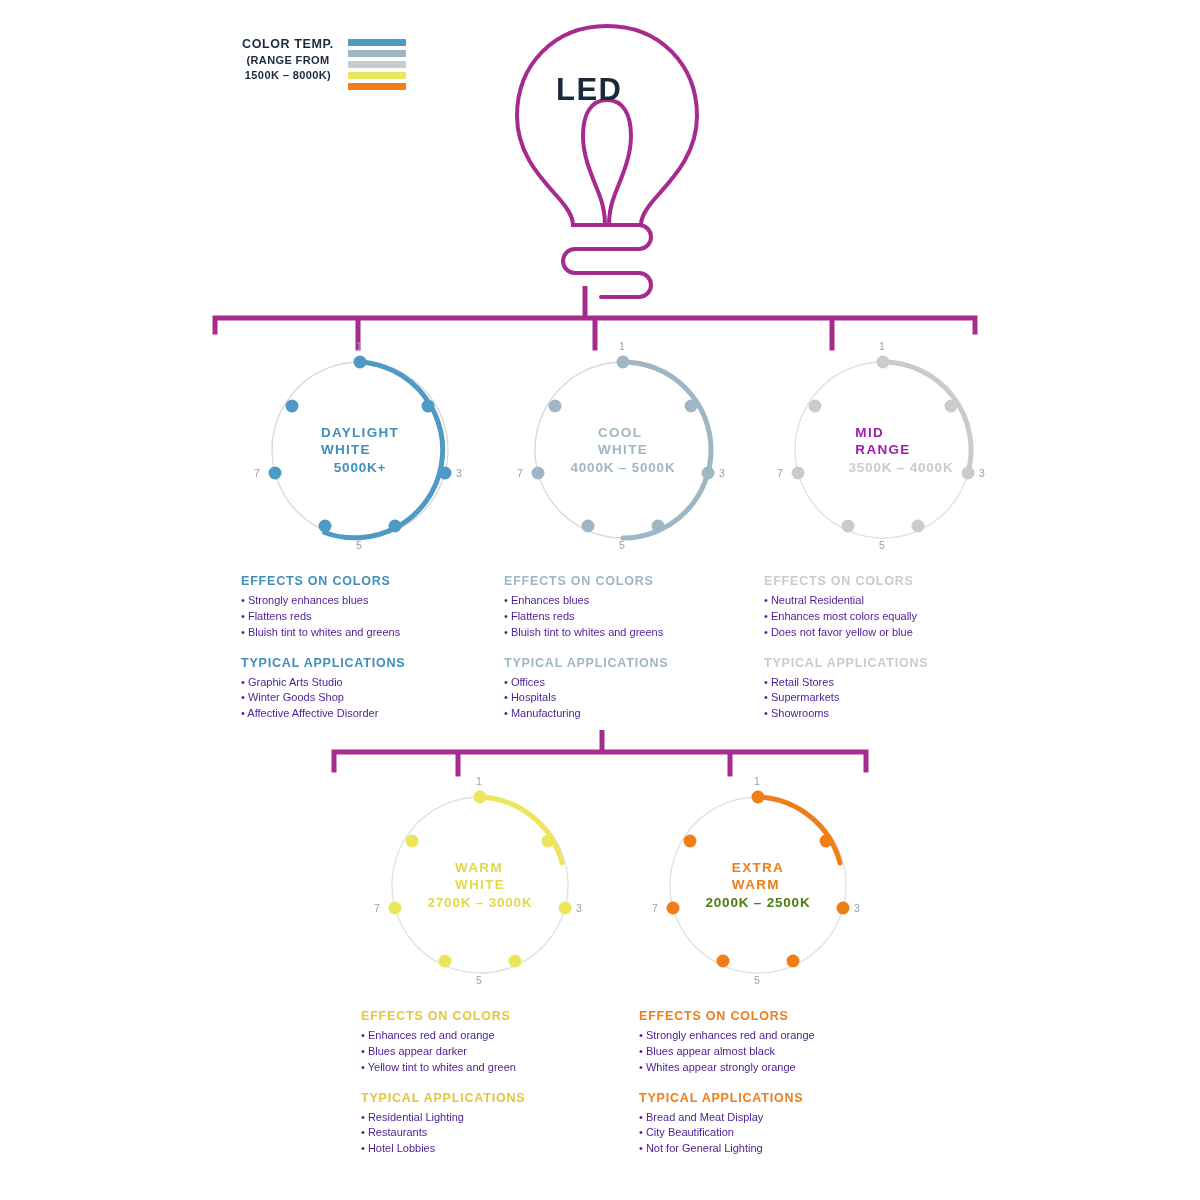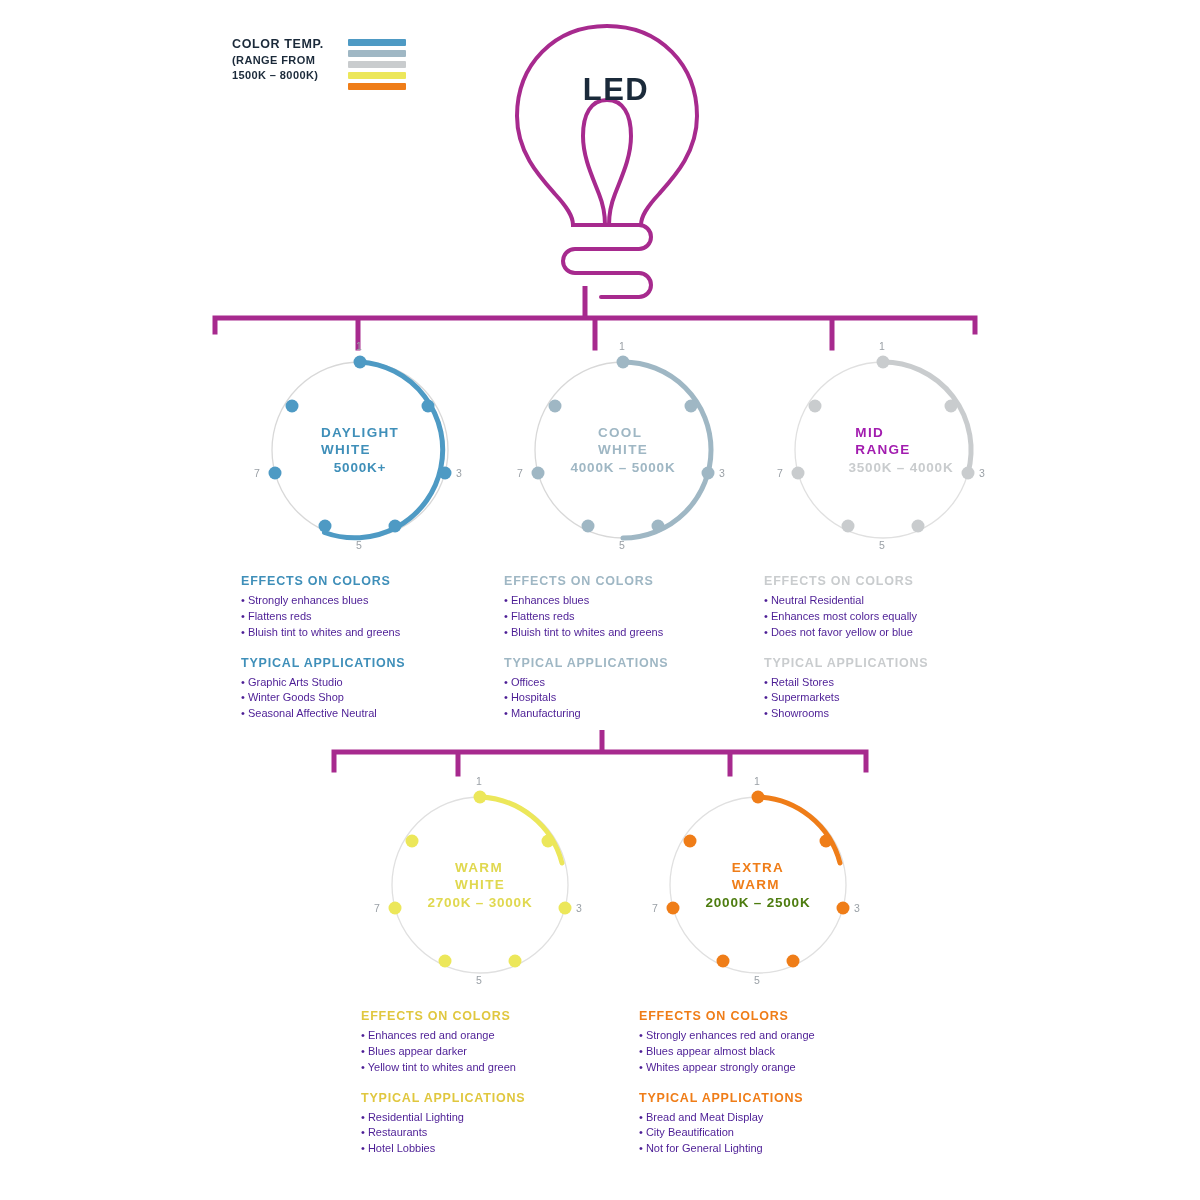--- a/index.html
+++ b/index.html
@@ -21,20 +21,21 @@
   }
 
   
   .legend {
     position: absolute;
     left: 232px;
     top: 36px;
     width: 180px;
     display: flex;
     align-items: flex-start;
+    text-align: center;
   }
   .legend-text {
     width: 112px;
   }
   .legend-title {
     font-size: 12.5px;
     font-weight: bold;
     letter-spacing: 0.6px;
     color: #1b2a3a;
     line-height: 1.35;
@@ -63,21 +64,21 @@
   .bulb {
     position: absolute;
     left: 497px;
     top: 18px;
   }
   .bulb-label {
     position: absolute;
     left: 556px;
     top: 72px;
     width: 120px;
-    text-align: center;
+    text-align: left;
     font-size: 31px;
     font-weight: bold;
     letter-spacing: 1.5px;
     color: #1b2a3a;
   }
 
   
   .connector {
     position: absolute;
   }
@@ -218,21 +219,21 @@
       <div class="info-head" style="color:#3f8fb9;">EFFECTS ON COLORS</div>
       <ul class="info-list">
         <li>Strongly enhances blues</li>
         <li>Flattens reds</li>
         <li>Bluish tint to whites and greens</li>
       </ul>
       <div class="info-head" style="color:#3f8fb9;">TYPICAL APPLICATIONS</div>
       <ul class="info-list last">
         <li>Graphic Arts Studio</li>
         <li>Winter Goods Shop</li>
-        <li>Seasonal Affective Neutral</li>
+        <li>Affective Affective Disorder</li>
       </ul>
     </div>
   </div>
 
   <div class="dial-group" style="left:498px; top:340px;">
     <div class="dial-wrap">
       <svg width="220" height="220" viewBox="0 0 220 220" fill="none">
         <circle cx="110" cy="110" r="88" stroke="#d8d8d8" stroke-width="1.3" fill="none"></circle>
         <path d="M110 22 A88 88 0 0 1 110 198" stroke="#9fb7c4" stroke-width="5" fill="none" stroke-linecap="round"></path>
         <circle cx="110" cy="22" r="6.5" fill="#9fb7c4"></circle>

